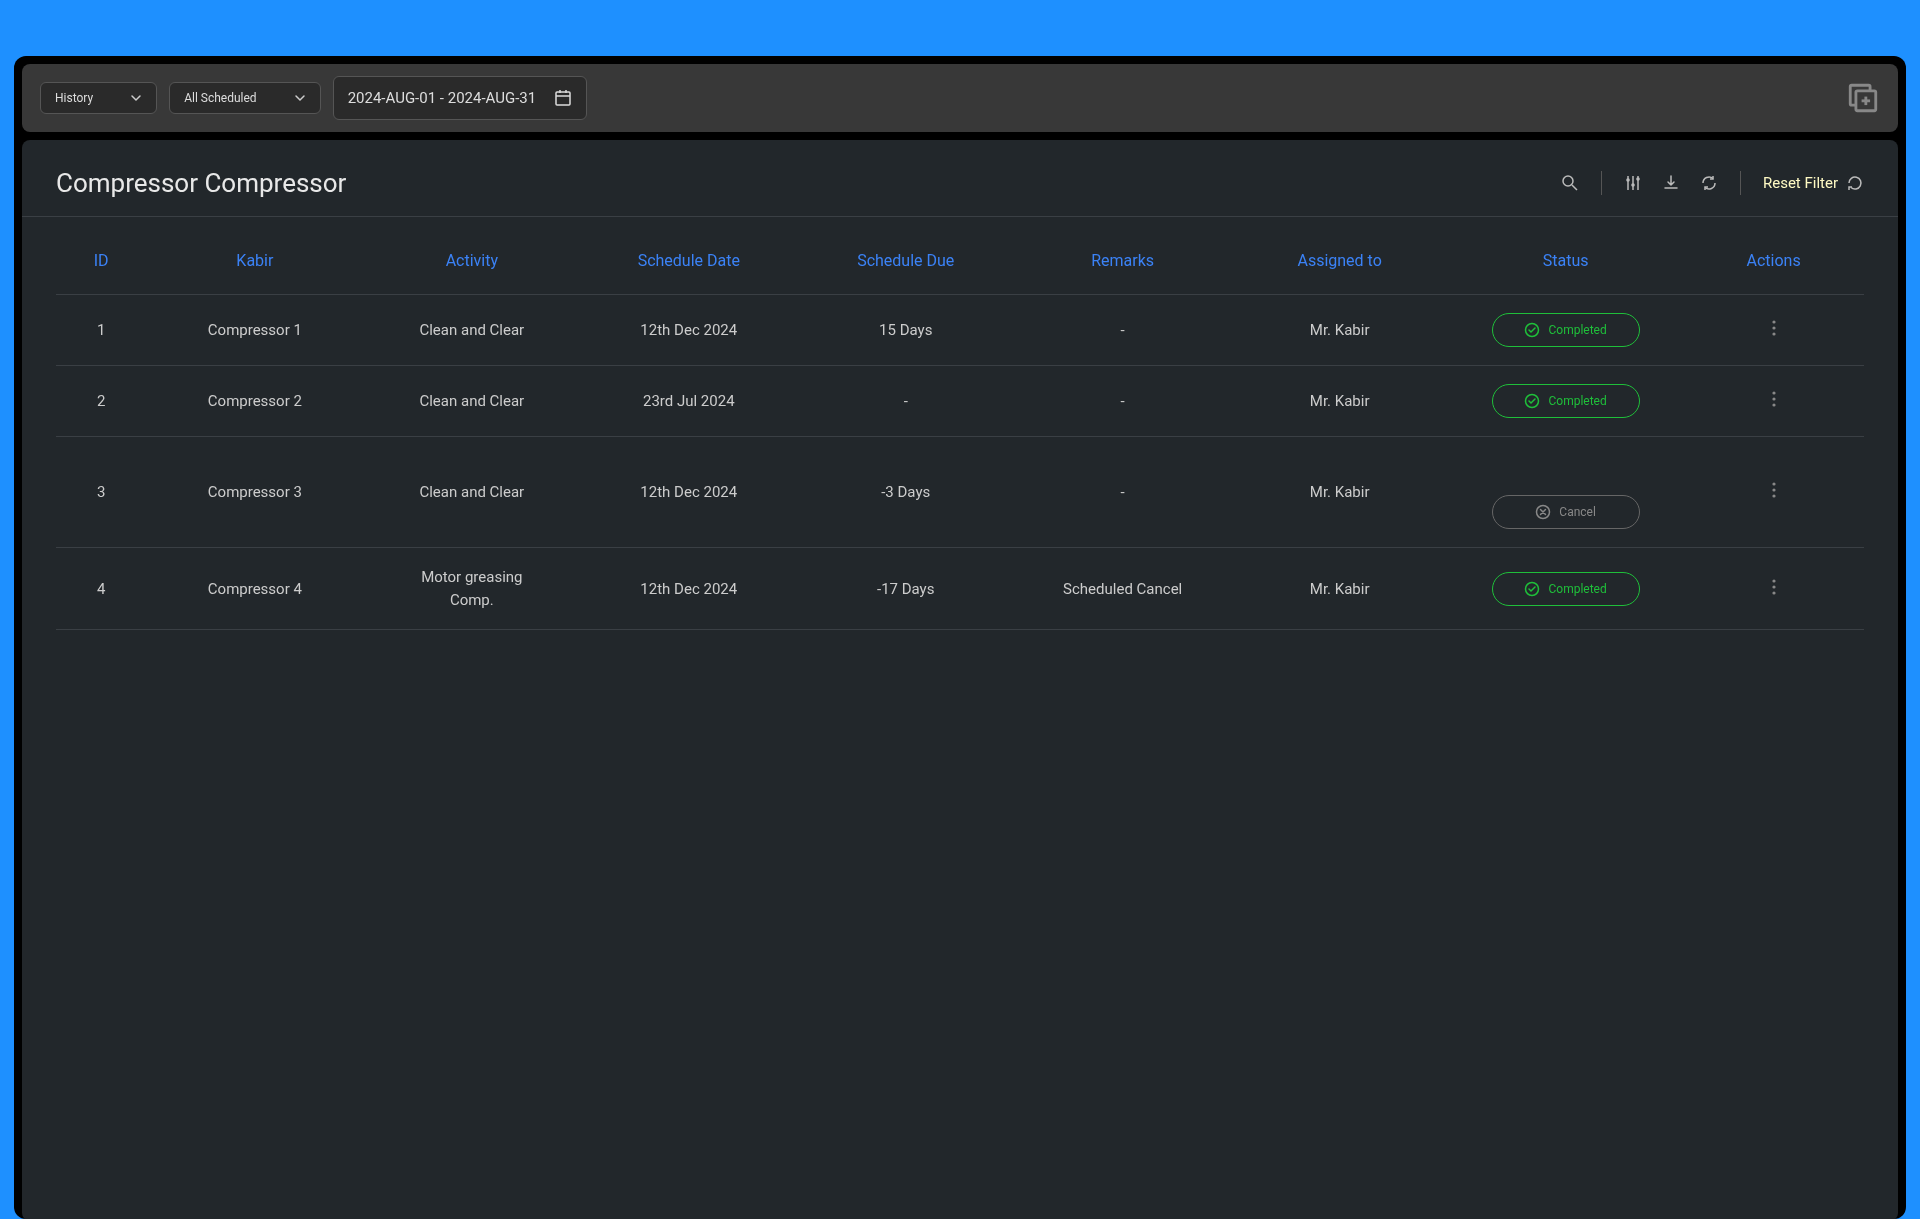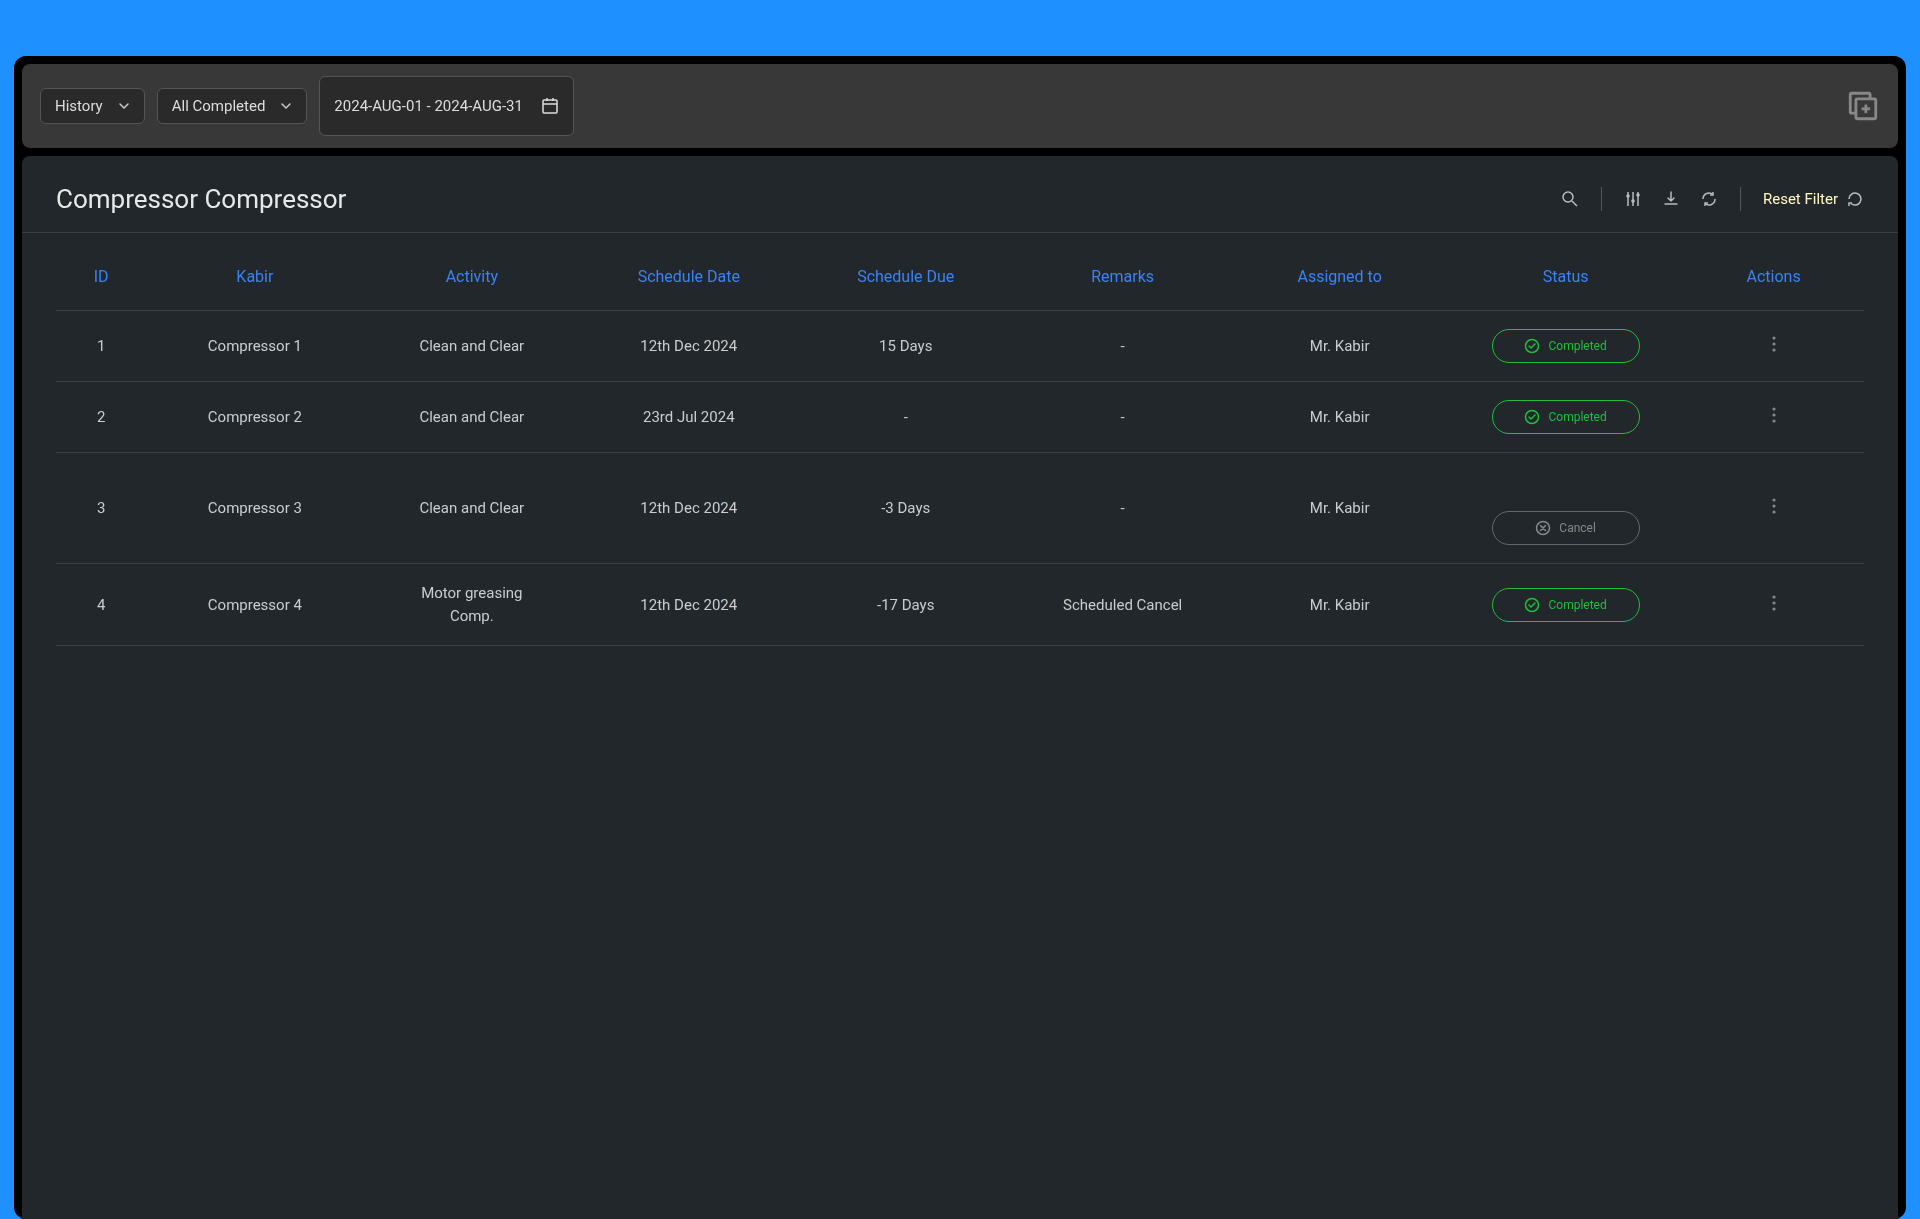--- a/index.html
+++ b/index.html
@@ -1,24 +1,24 @@
 <!DOCTYPE html>
 <html><head>
 <meta charset="utf-8">
 <style>
 * { margin:0; padding:0; box-sizing:border-box; font-family:-apple-system,BlinkMacSystemFont,"Segoe UI",Roboto,sans-serif; }
 body { background:#1e90ff; width:1920px; height:1219px; overflow:hidden; }
 .top-bar { height:56px; background:#1e90ff; }
 .app-wrap { margin:0 14px 14px; background:#000; border-radius:12px; padding:8px; height:1163px; }
 .toolbar { background:#383838; border-radius:8px; padding:12px 18px; display:flex; align-items:center; gap:12px; }
-.dd { background:#2a2a2a; border:1px solid #555; border-radius:6px; padding:8px 14px; color:#ddd; font-size:15px; display:flex; align-items:center; gap:15px; cursor:pointer; }
+.dd { background:#2a2a2a; border:1px solid #555; border-radius:6px; padding:8px 14px; color:#ddd; font-size:12px; display:flex; align-items:center; gap:37px; cursor:pointer; }
 .dd-narrow { min-width:100px; }
 .dd-mid { min-width:150px; }
 .chev { width:12px; height:12px; display:inline-block; }
-.date-range { background:#2a2a2a; border:1px solid #555; border-radius:6px; padding:20px 14px; color:#ddd; font-size:15px; display:flex; align-items:center; gap:18px; cursor:pointer; }
+.date-range { background:#2a2a2a; border:1px solid #555; border-radius:6px; padding:12px 14px; color:#ddd; font-size:15px; display:flex; align-items:center; gap:18px; cursor:pointer; }
 .cal-icon { width:18px; height:18px; }
 .spacer { flex:1; }
 .add-btn { width:34px; height:34px; color:#888; cursor:pointer; }
 .panel { background:#22272b; border-radius:8px; margin-top:8px; height:1081px; display:flex; flex-direction:column; }
 .panel-header { padding:28px 34px 18px; display:flex; align-items:center; border-bottom:1px solid #3a3f44; }
 .panel-title { color:#e8e8e8; font-size:26px; font-weight:400; }
 .tool-icons { display:flex; align-items:center; gap:20px; margin-left:auto; }
 .tool-icon { color:#bbb; cursor:pointer; width:18px; height:18px; }
 .divider-v { width:1px; height:24px; background:#555; margin:0 2px; }
 .reset-filter { color:#fef9c3; font-size:15px; display:flex; align-items:center; gap:8px; cursor:pointer; }
@@ -45,21 +45,21 @@
 <div class="app-wrap">
 
   <div class="toolbar">
     <div class="dd dd-narrow">
       <span>History</span>
       <svg class="chev" viewBox="0 0 12 12">
           <path d="M2 4l4 4 4-4" stroke="#ccc" stroke-width="1.5" fill="none" stroke-linecap="round"></path>
         </svg>
     </div>
     <div class="dd dd-mid">
-      <span>All Completed</span>
+      <span>All Scheduled</span>
       <svg class="chev" viewBox="0 0 12 12">
           <path d="M2 4l4 4 4-4" stroke="#ccc" stroke-width="1.5" fill="none" stroke-linecap="round"></path>
         </svg>
     </div>
     <div class="date-range">
       <span>2024-AUG-01 - 2024-AUG-31</span>
       <svg class="cal-icon" viewBox="0 0 18 18">
           <rect x="2" y="3" width="14" height="13" rx="1" stroke="#ddd" stroke-width="1.5" fill="none"></rect>
           <line x1="2" y1="7" x2="16" y2="7" stroke="#ddd" stroke-width="1.5"></line>
           <line x1="6" y1="1" x2="6" y2="4" stroke="#ddd" stroke-width="1.5"></line>

